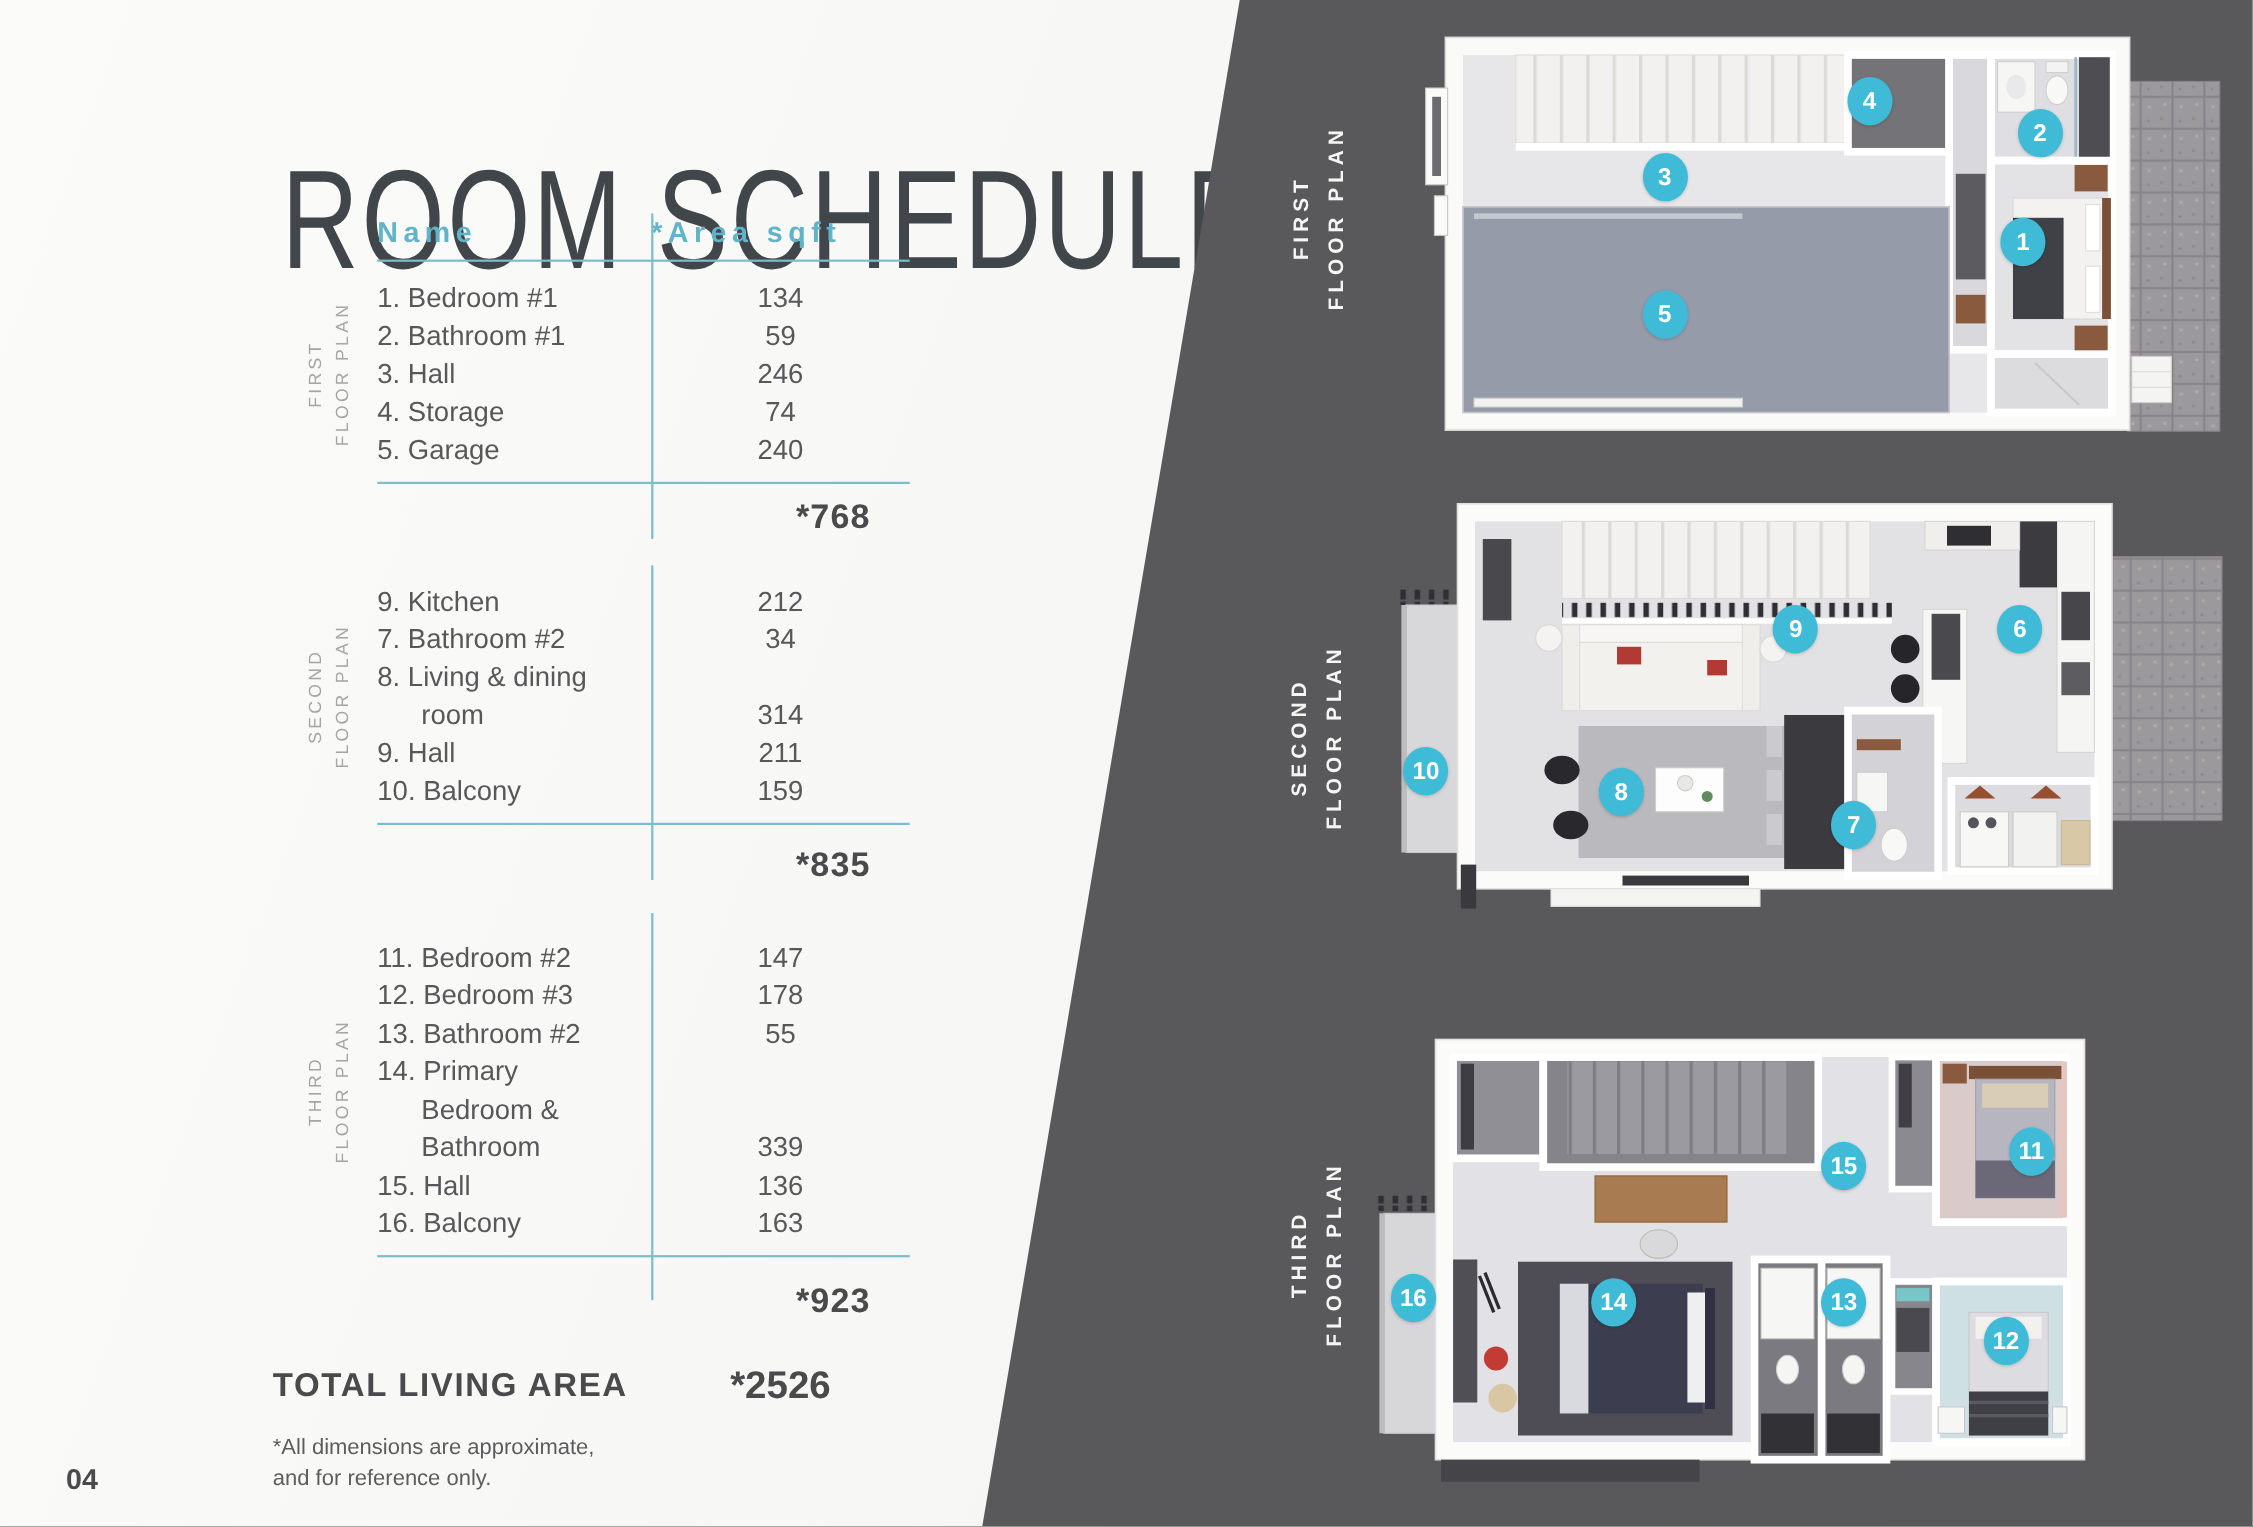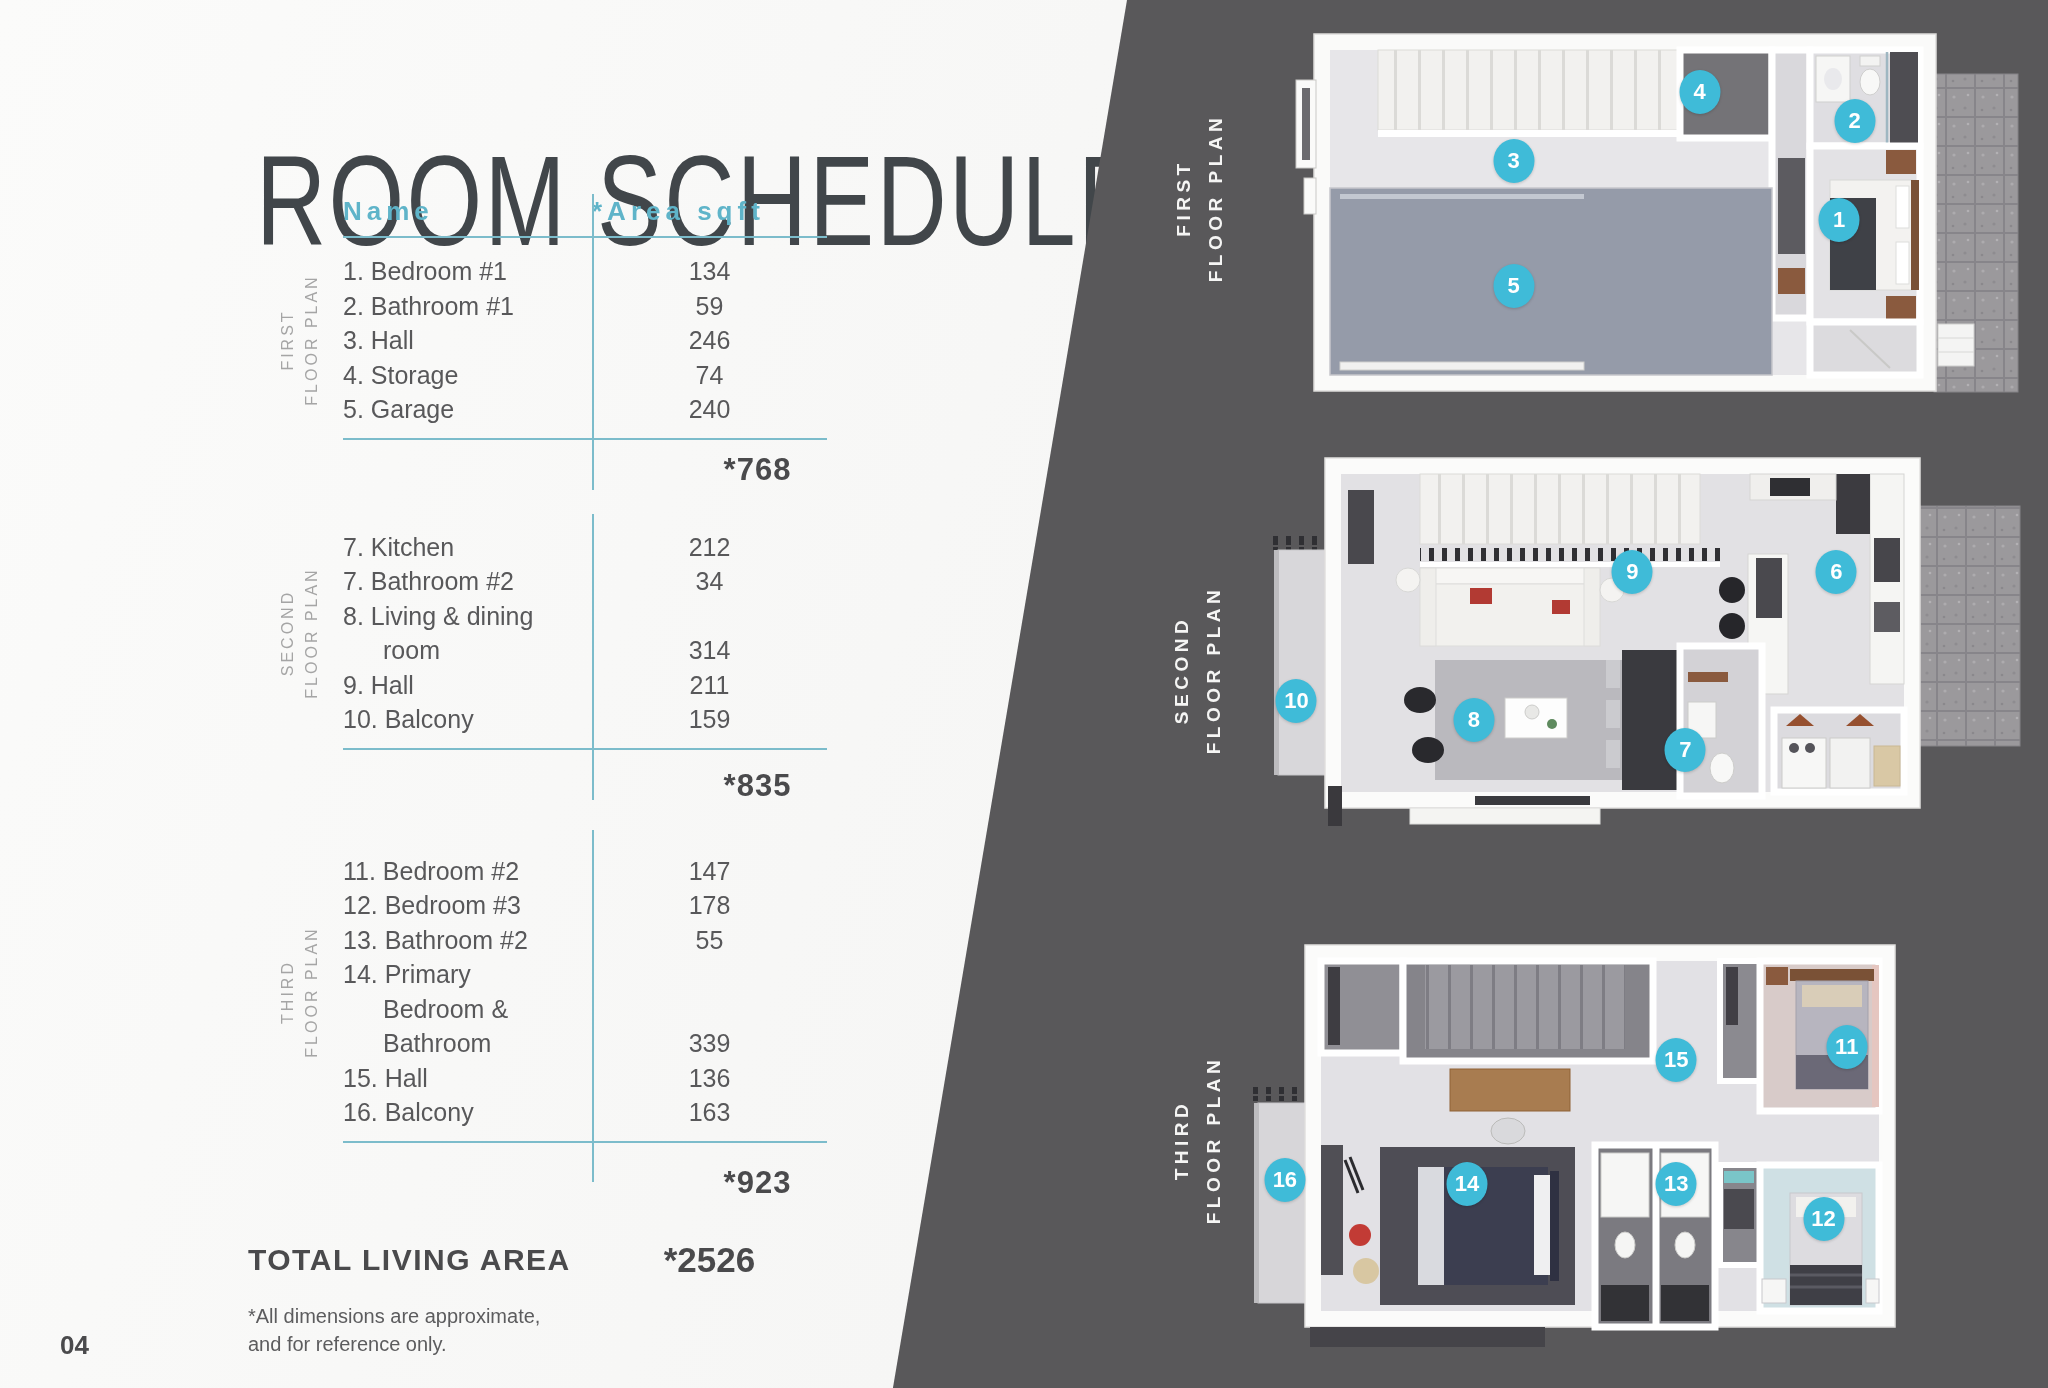--- a/index.html
+++ b/index.html
@@ -125,21 +125,21 @@
           </div>
           <div class="sec-line"></div>
           <div class="subtotal"><span class="sub-val">*768</span></div>
         </div>
         <div class="section">
           <div class="rows">
             <div class="vlabel-sec">SECOND
 FLOOR PLAN</div>
             <div class="row">
               <div class="name">
-                <div class="nline">7. Kitchen</div>
+                <div class="nline">9. Kitchen</div>
               </div>
               <div class="area">212</div>
             </div>
             <div class="row">
               <div class="name">
                 <div class="nline">7. Bathroom #2</div>
               </div>
               <div class="area">34</div>
             </div>
             <div class="row">

